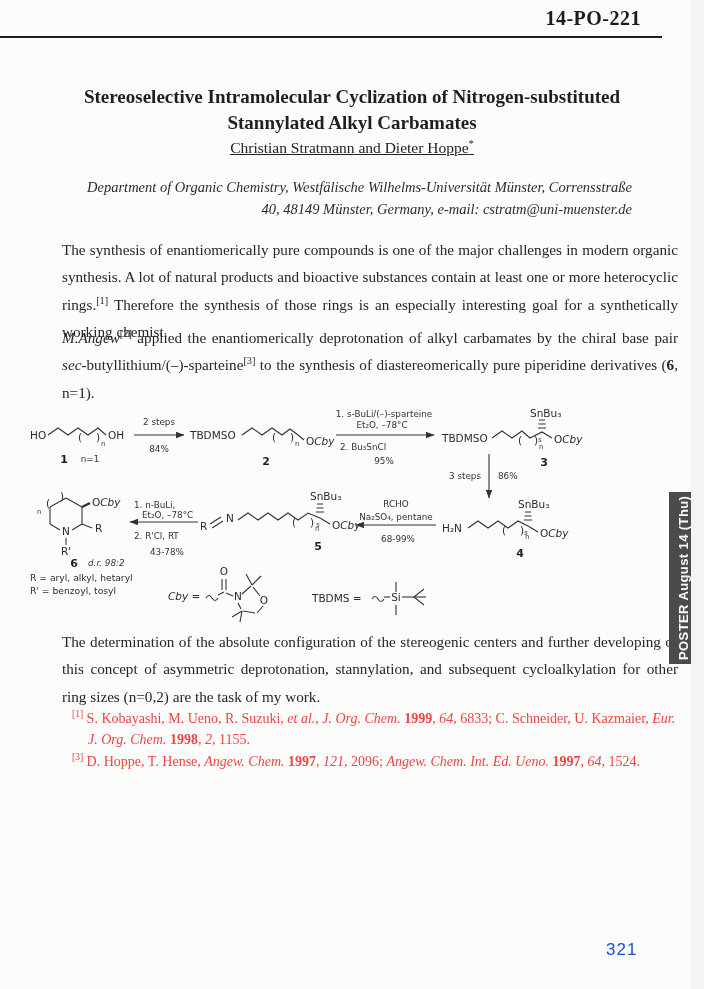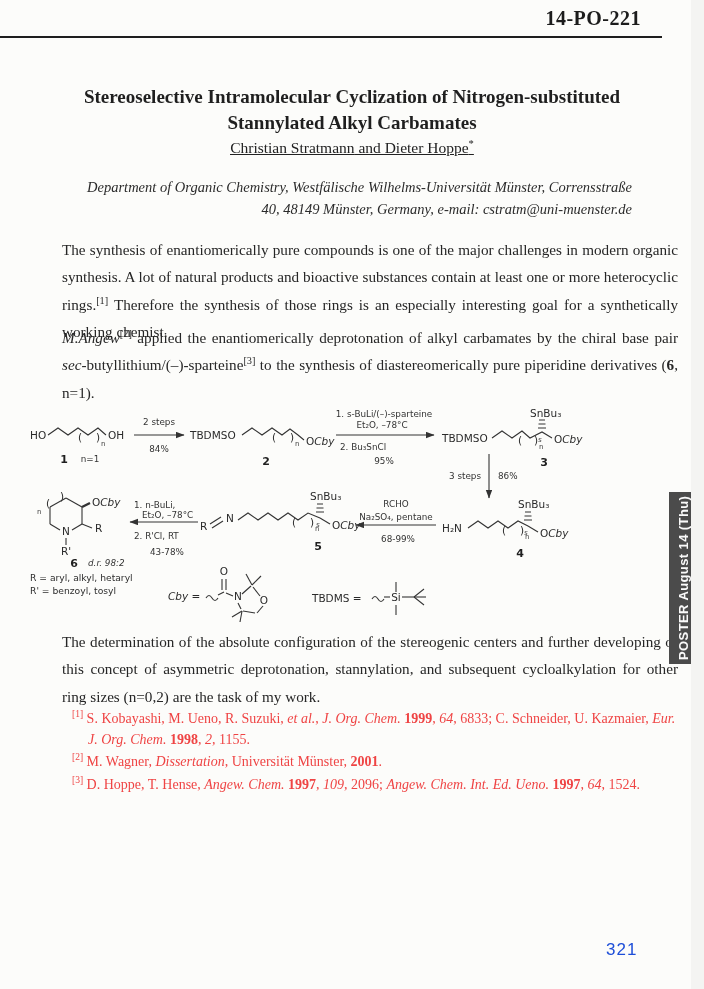--- a/index.html
+++ b/index.html
@@ -231,20 +231,19 @@
       <line class="bd" x1="392" y1="189" x2="402" y2="181"></line>
       <line class="bd" x1="392" y1="189" x2="404" y2="189"></line>
       <line class="bd" x1="392" y1="189" x2="402" y2="197"></line>
     </g>
   </svg>
 
   <div class="para p3"><span>The determination of the absolute configuration of the stereogenic centers and further developing of this concept of asymmetric deprotonation, stannylation, and subsequent cycloalkylation for other ring sizes (n=0,2) are the task of my work.</span></div>
 
   <div class="refs">
     <p class="ref"><sup>[1]</sup><span> S. Kobayashi, M. Ueno, R. Suzuki, </span><span class="f-i">et al.</span><span>, </span><span class="f-i">J. Org. Chem.</span><span> </span><span class="f-b">1999</span><span>, </span><span class="f-i">64</span><span>, 6833; C. Schneider, U. Kazmaier, </span><span class="f-i">Eur. J. Org. Chem.</span><span> </span><span class="f-b">1998</span><span>, </span><span class="f-i">2</span><span>, 1155.</span></p>
-    <p class="ref"><sup>[2]</sup><span> M. Wagner, </span><span class="f-i">Dissertation</span><span>, Universität Münster, </span><span class="f-b">2001</span><span>.</span></p>
-    <p class="ref"><sup>[3]</sup><span> D. Hoppe, T. Hense, </span><span class="f-i">Angew. Chem.</span><span> </span><span class="f-b">1997</span><span>, </span><span class="f-i">109</span><span>, 2096; </span><span class="f-i">Angew. Chem. Int. Ed. Ueno.</span><span> </span><span class="f-b">1997</span><span>, </span><span class="f-i">64</span><span>, 1524.</span></p>
+    <p class="ref"><sup>[3]</sup><span> D. Hoppe, T. Hense, </span><span class="f-i">Angew. Chem.</span><span> </span><span class="f-b">1997</span><span>, </span><span class="f-i">121</span><span>, 2096; </span><span class="f-i">Angew. Chem. Int. Ed. Ueno.</span><span> </span><span class="f-b">1997</span><span>, </span><span class="f-i">64</span><span>, 1524.</span></p>
   </div>
 
   <div class="banner">POSTER August 14 (Thu)</div>
   <div class="page-num">321</div>
 
 </div>
 
 </body></html>

